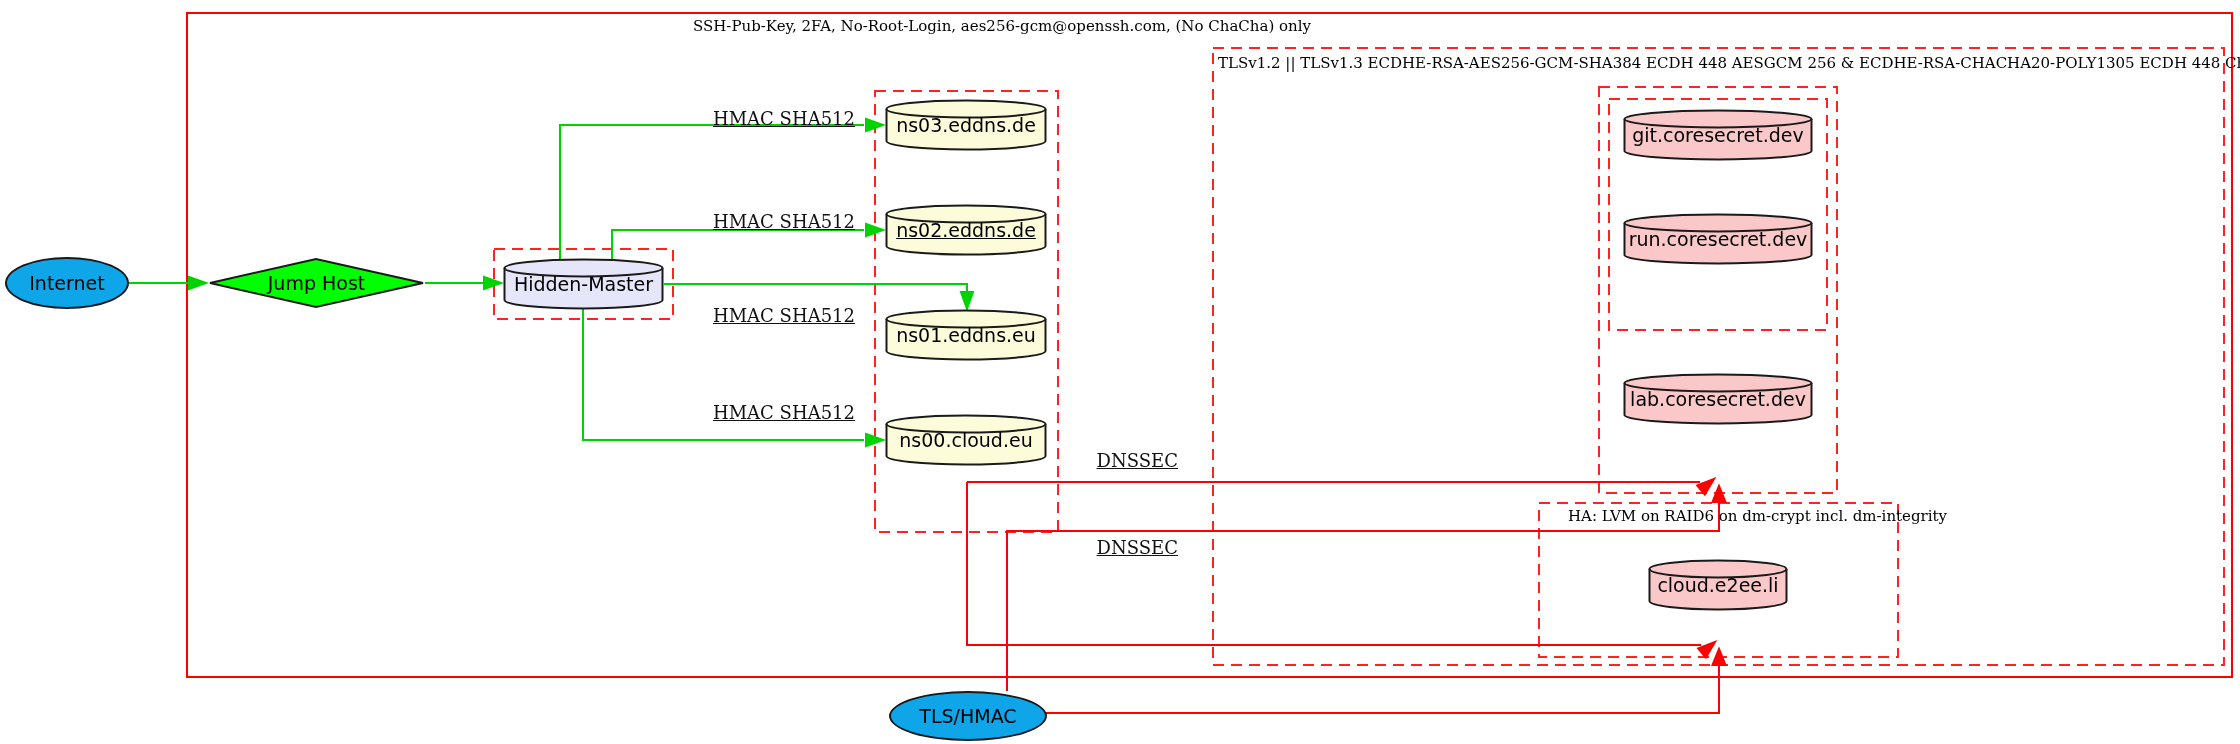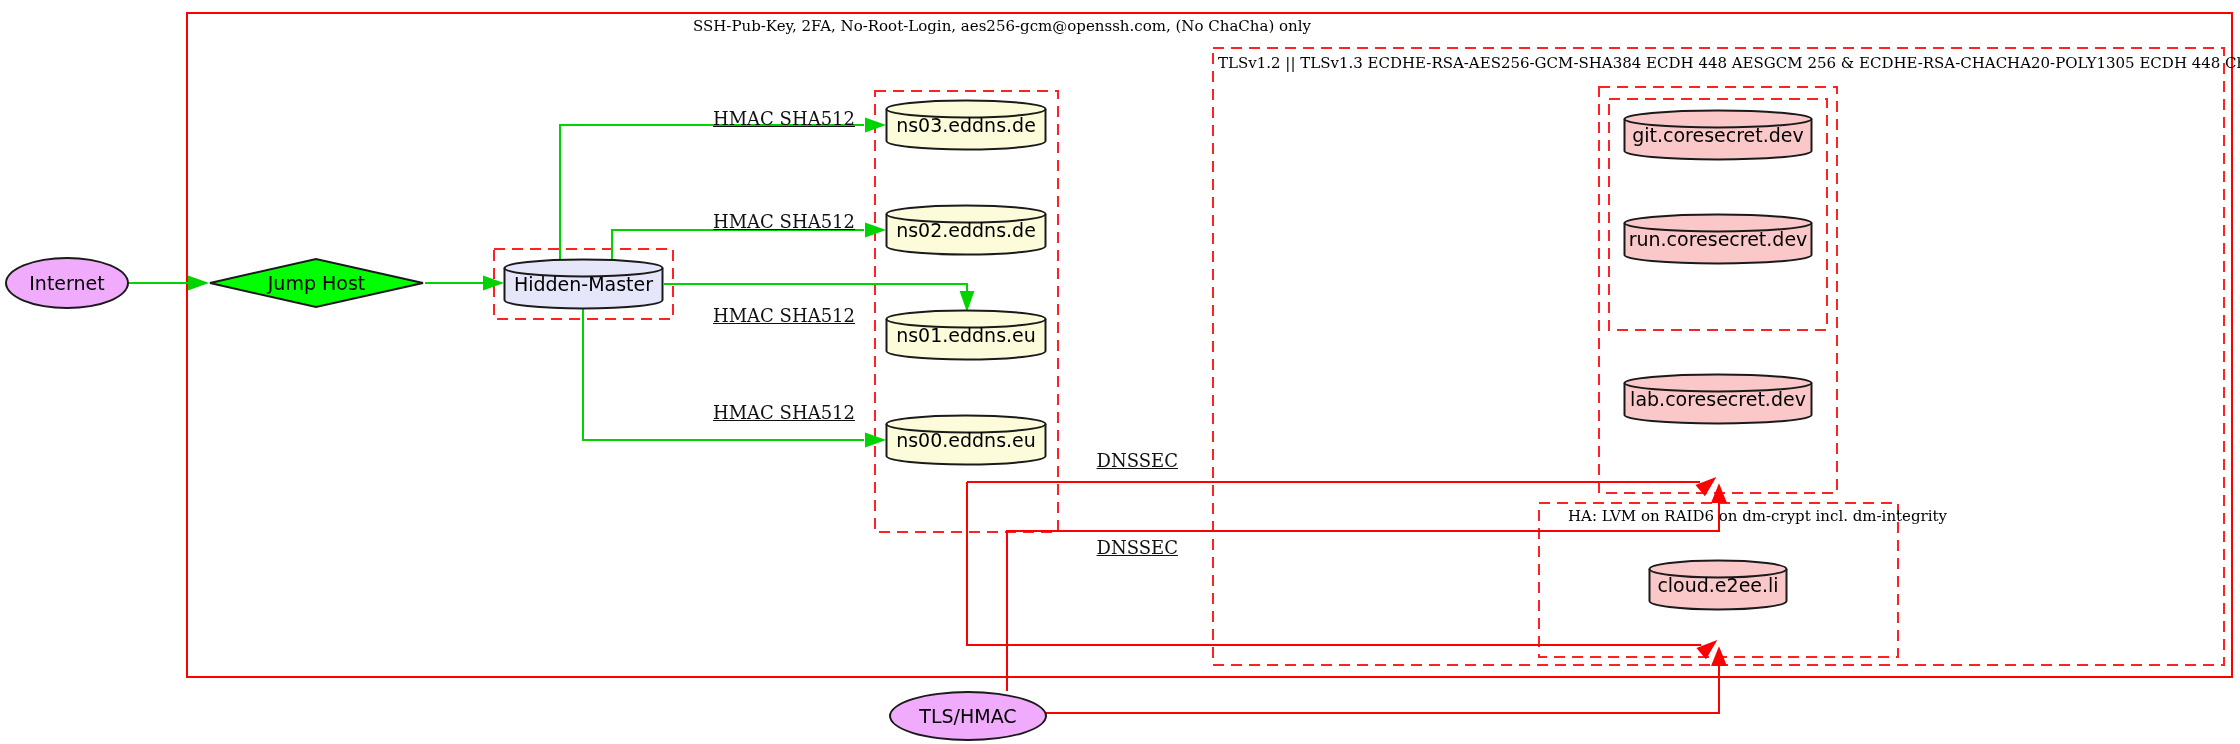--- a/index.html
+++ b/index.html
@@ -4,21 +4,21 @@
 <style>
   html,body{margin:0;padding:0;background:#ffffff;}
   .canvas{position:relative;width:2240px;height:744px;background:#fff;overflow:hidden;
           font-family:"DejaVu Sans",sans-serif;}
   svg.layer{position:absolute;left:0;top:0;z-index:1;}
   .node{position:absolute;z-index:3;display:flex;align-items:center;justify-content:center;}
   .node .lbl{font-family:"DejaVu Sans",sans-serif;font-size:19px;color:#000;white-space:nowrap;}
   .node svg{position:absolute;left:0;top:0;}
   .node .lbl{position:relative;}
   .ellipse-node{border:2px solid #1a1a1a;border-radius:50%;box-sizing:border-box;}
-  .blue{background:#f0abfc;}
+  .blue{background:#0ea5e9;}
   .clabel{position:absolute;z-index:4;font-family:"DejaVu Serif",serif;font-size:15px;color:#000;
           white-space:nowrap;}
   .elabel{position:absolute;z-index:4;font-family:"DejaVu Serif",serif;font-size:18px;color:#111;
           text-align:right;white-space:nowrap;text-decoration:underline;}
   .cyl-body{stroke:#1a1a1a;stroke-width:2;}
   .seam{fill:none;stroke:#1a1a1a;stroke-width:2;}
 </style>
 </head>
 <body>
 
@@ -112,42 +112,42 @@
   </div>
 
   <div class="node" style="left:885px;top:99px;width:162px;height:52px;">
     <svg width="162" height="52" viewBox="0 0 162 52">
       <path class="cyl-body" fill="#fcfcdb" d="M1.5,10 A79.5,8.5 0 0 1 160.5,10 L160.5,42 A79.5,8.5 0 0 1 1.5,42 Z"></path>
       <path class="seam" d="M1.5,10 A79.5,8.5 0 0 0 160.5,10"></path>
     </svg>
     <span class="lbl">ns03.eddns.de</span>
   </div>
 
-  <div class="node" style="left:885px;top:204px;width:162px;height:52px;">
+  <div class="node" style="left:885px;top:204px;width:162px;height:52px;text-decoration:underline;">
     <svg width="162" height="52" viewBox="0 0 162 52">
       <path class="cyl-body" fill="#fcfcdb" d="M1.5,10 A79.5,8.5 0 0 1 160.5,10 L160.5,42 A79.5,8.5 0 0 1 1.5,42 Z"></path>
       <path class="seam" d="M1.5,10 A79.5,8.5 0 0 0 160.5,10"></path>
     </svg>
     <span class="lbl">ns02.eddns.de</span>
   </div>
 
   <div class="node" style="left:885px;top:309px;width:162px;height:52px;">
     <svg width="162" height="52" viewBox="0 0 162 52">
       <path class="cyl-body" fill="#fcfcdb" d="M1.5,10 A79.5,8.5 0 0 1 160.5,10 L160.5,42 A79.5,8.5 0 0 1 1.5,42 Z"></path>
       <path class="seam" d="M1.5,10 A79.5,8.5 0 0 0 160.5,10"></path>
     </svg>
     <span class="lbl">ns01.eddns.eu</span>
   </div>
 
   <div class="node" style="left:885px;top:414px;width:162px;height:52px;">
     <svg width="162" height="52" viewBox="0 0 162 52">
       <path class="cyl-body" fill="#fcfcdb" d="M1.5,10 A79.5,8.5 0 0 1 160.5,10 L160.5,42 A79.5,8.5 0 0 1 1.5,42 Z"></path>
       <path class="seam" d="M1.5,10 A79.5,8.5 0 0 0 160.5,10"></path>
     </svg>
-    <span class="lbl">ns00.eddns.eu</span>
+    <span class="lbl">ns00.cloud.eu</span>
   </div>
 
   <div class="node" style="left:1623px;top:109px;width:190px;height:52px;">
     <svg width="190" height="52" viewBox="0 0 190 52">
       <path class="cyl-body" fill="#fac8c8" d="M1.5,10 A93.5,8.5 0 0 1 188.5,10 L188.5,42 A93.5,8.5 0 0 1 1.5,42 Z"></path>
       <path class="seam" d="M1.5,10 A93.5,8.5 0 0 0 188.5,10"></path>
     </svg>
     <span class="lbl">git.coresecret.dev</span>
   </div>
 

